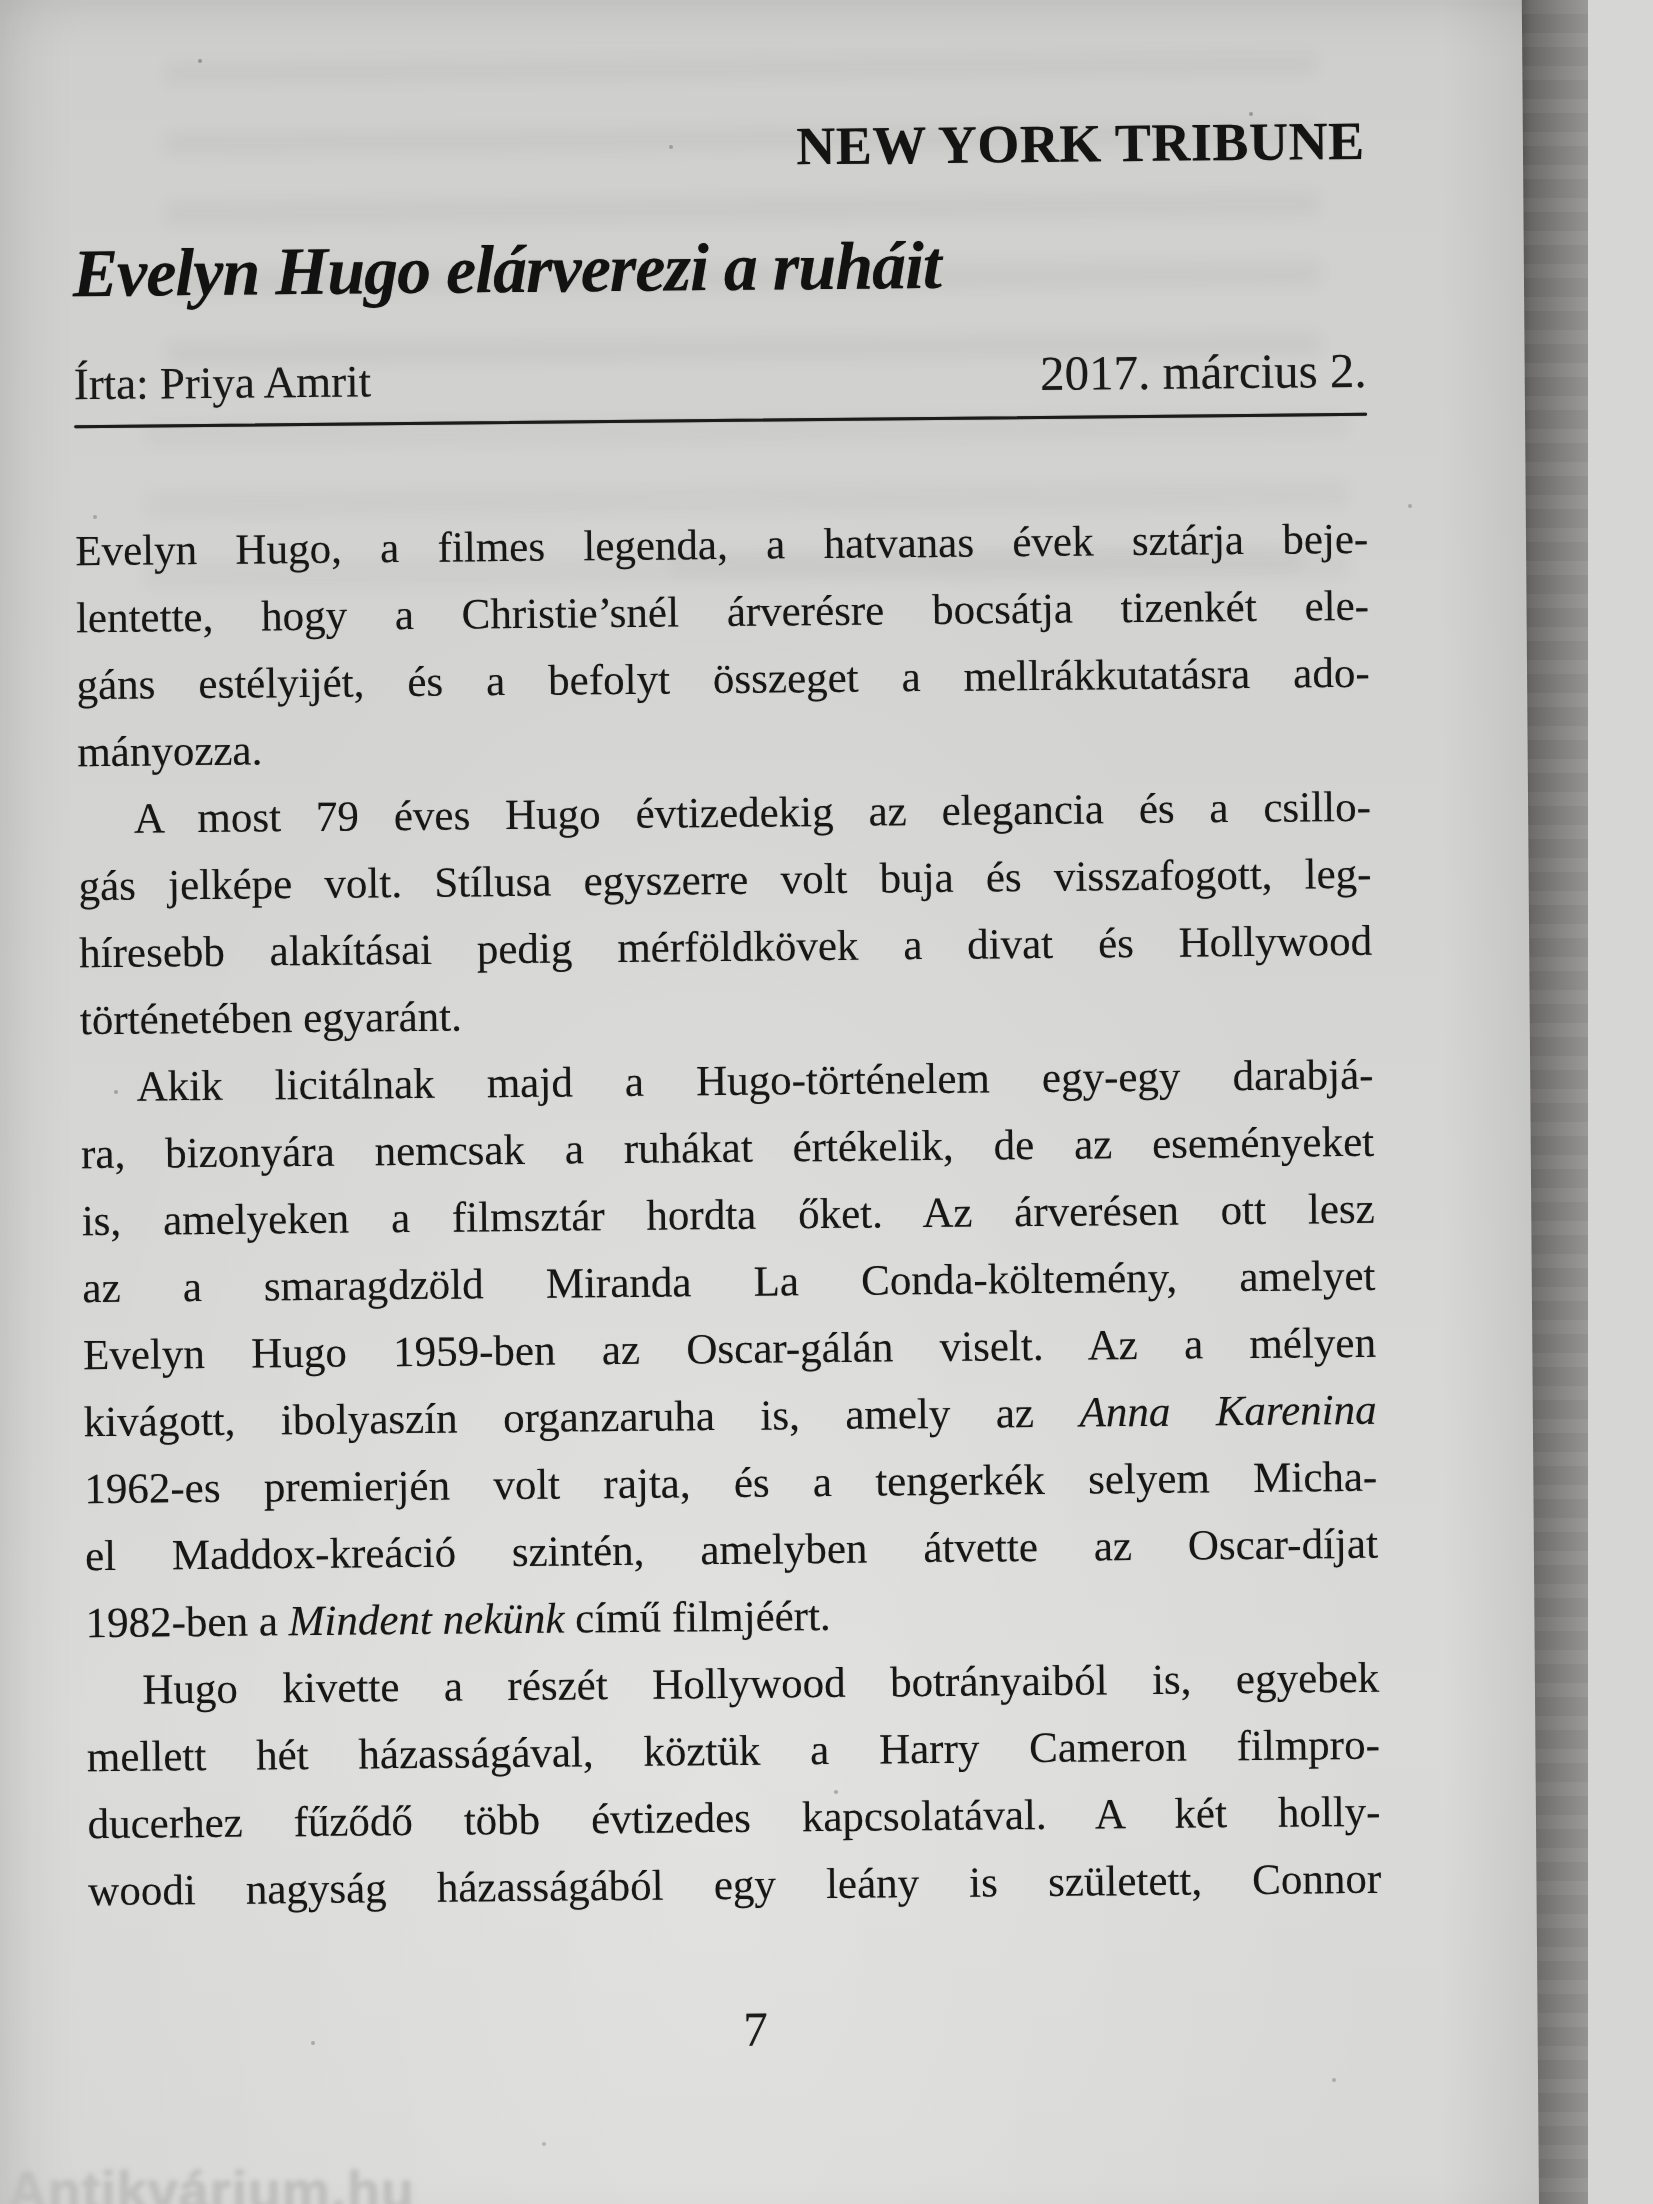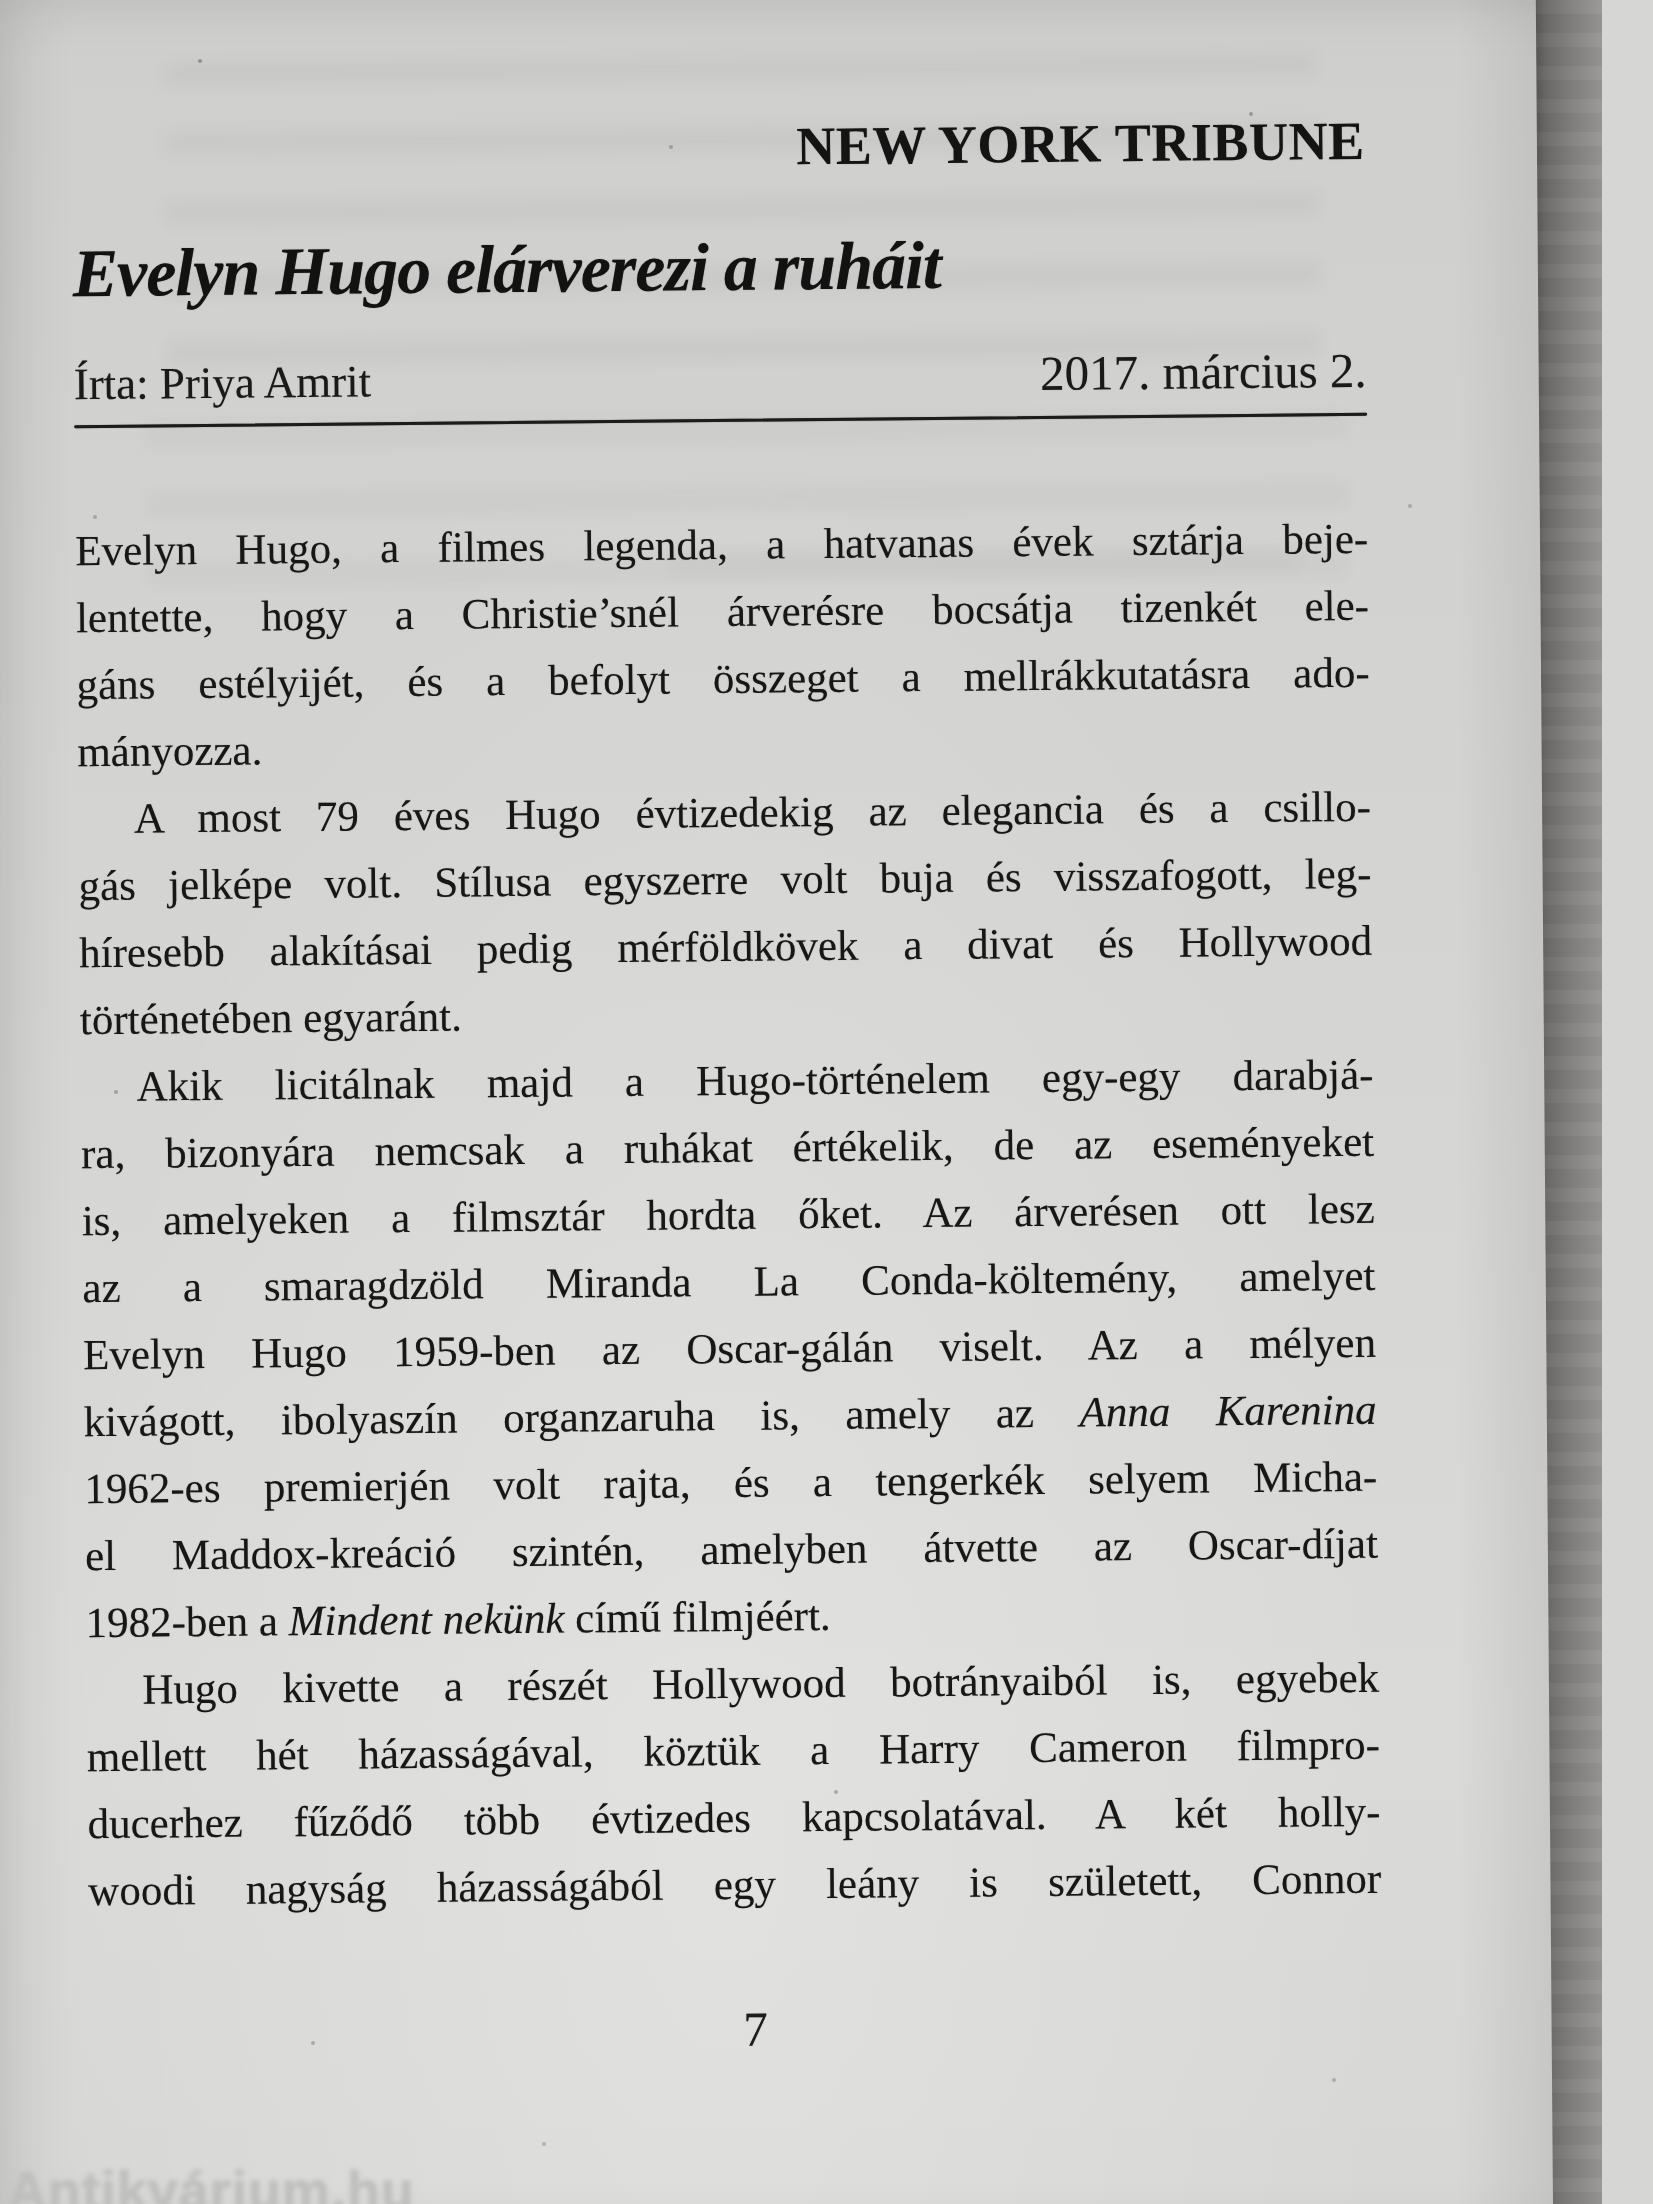--- a/index.html
+++ b/index.html
@@ -12,21 +12,20 @@
     position: relative;
     width: 1588px; height: 2205px;
     background:
       radial-gradient(ellipse at 45% 85%, rgba(255,255,255,0.22) 0%, rgba(255,255,255,0) 55%),
       linear-gradient(180deg, #cfcfcd 0%, #d4d4d2 40%, #dadad8 78%, #d7d7d5 100%);
     box-shadow: inset 49px 0 68px -39px rgba(0,0,0,0.12),
                 inset 0 35px 68px -39px rgba(0,0,0,0.10);
     overflow: hidden;
     font-family: "Liberation Serif", serif;
     color: #161616;
-    padding-left: 14px;
   }
 
   
   .edge-shadow {
     position: absolute; top: 0; right: 0;
     width: 146px; height: 100%;
     background: linear-gradient(90deg, rgba(60,60,58,0) 0%, rgba(60,60,58,0.10) 62%, rgba(60,60,58,0.22) 100%);
   }
   .edge-band {
     position: absolute; top: 0; right: 0;

